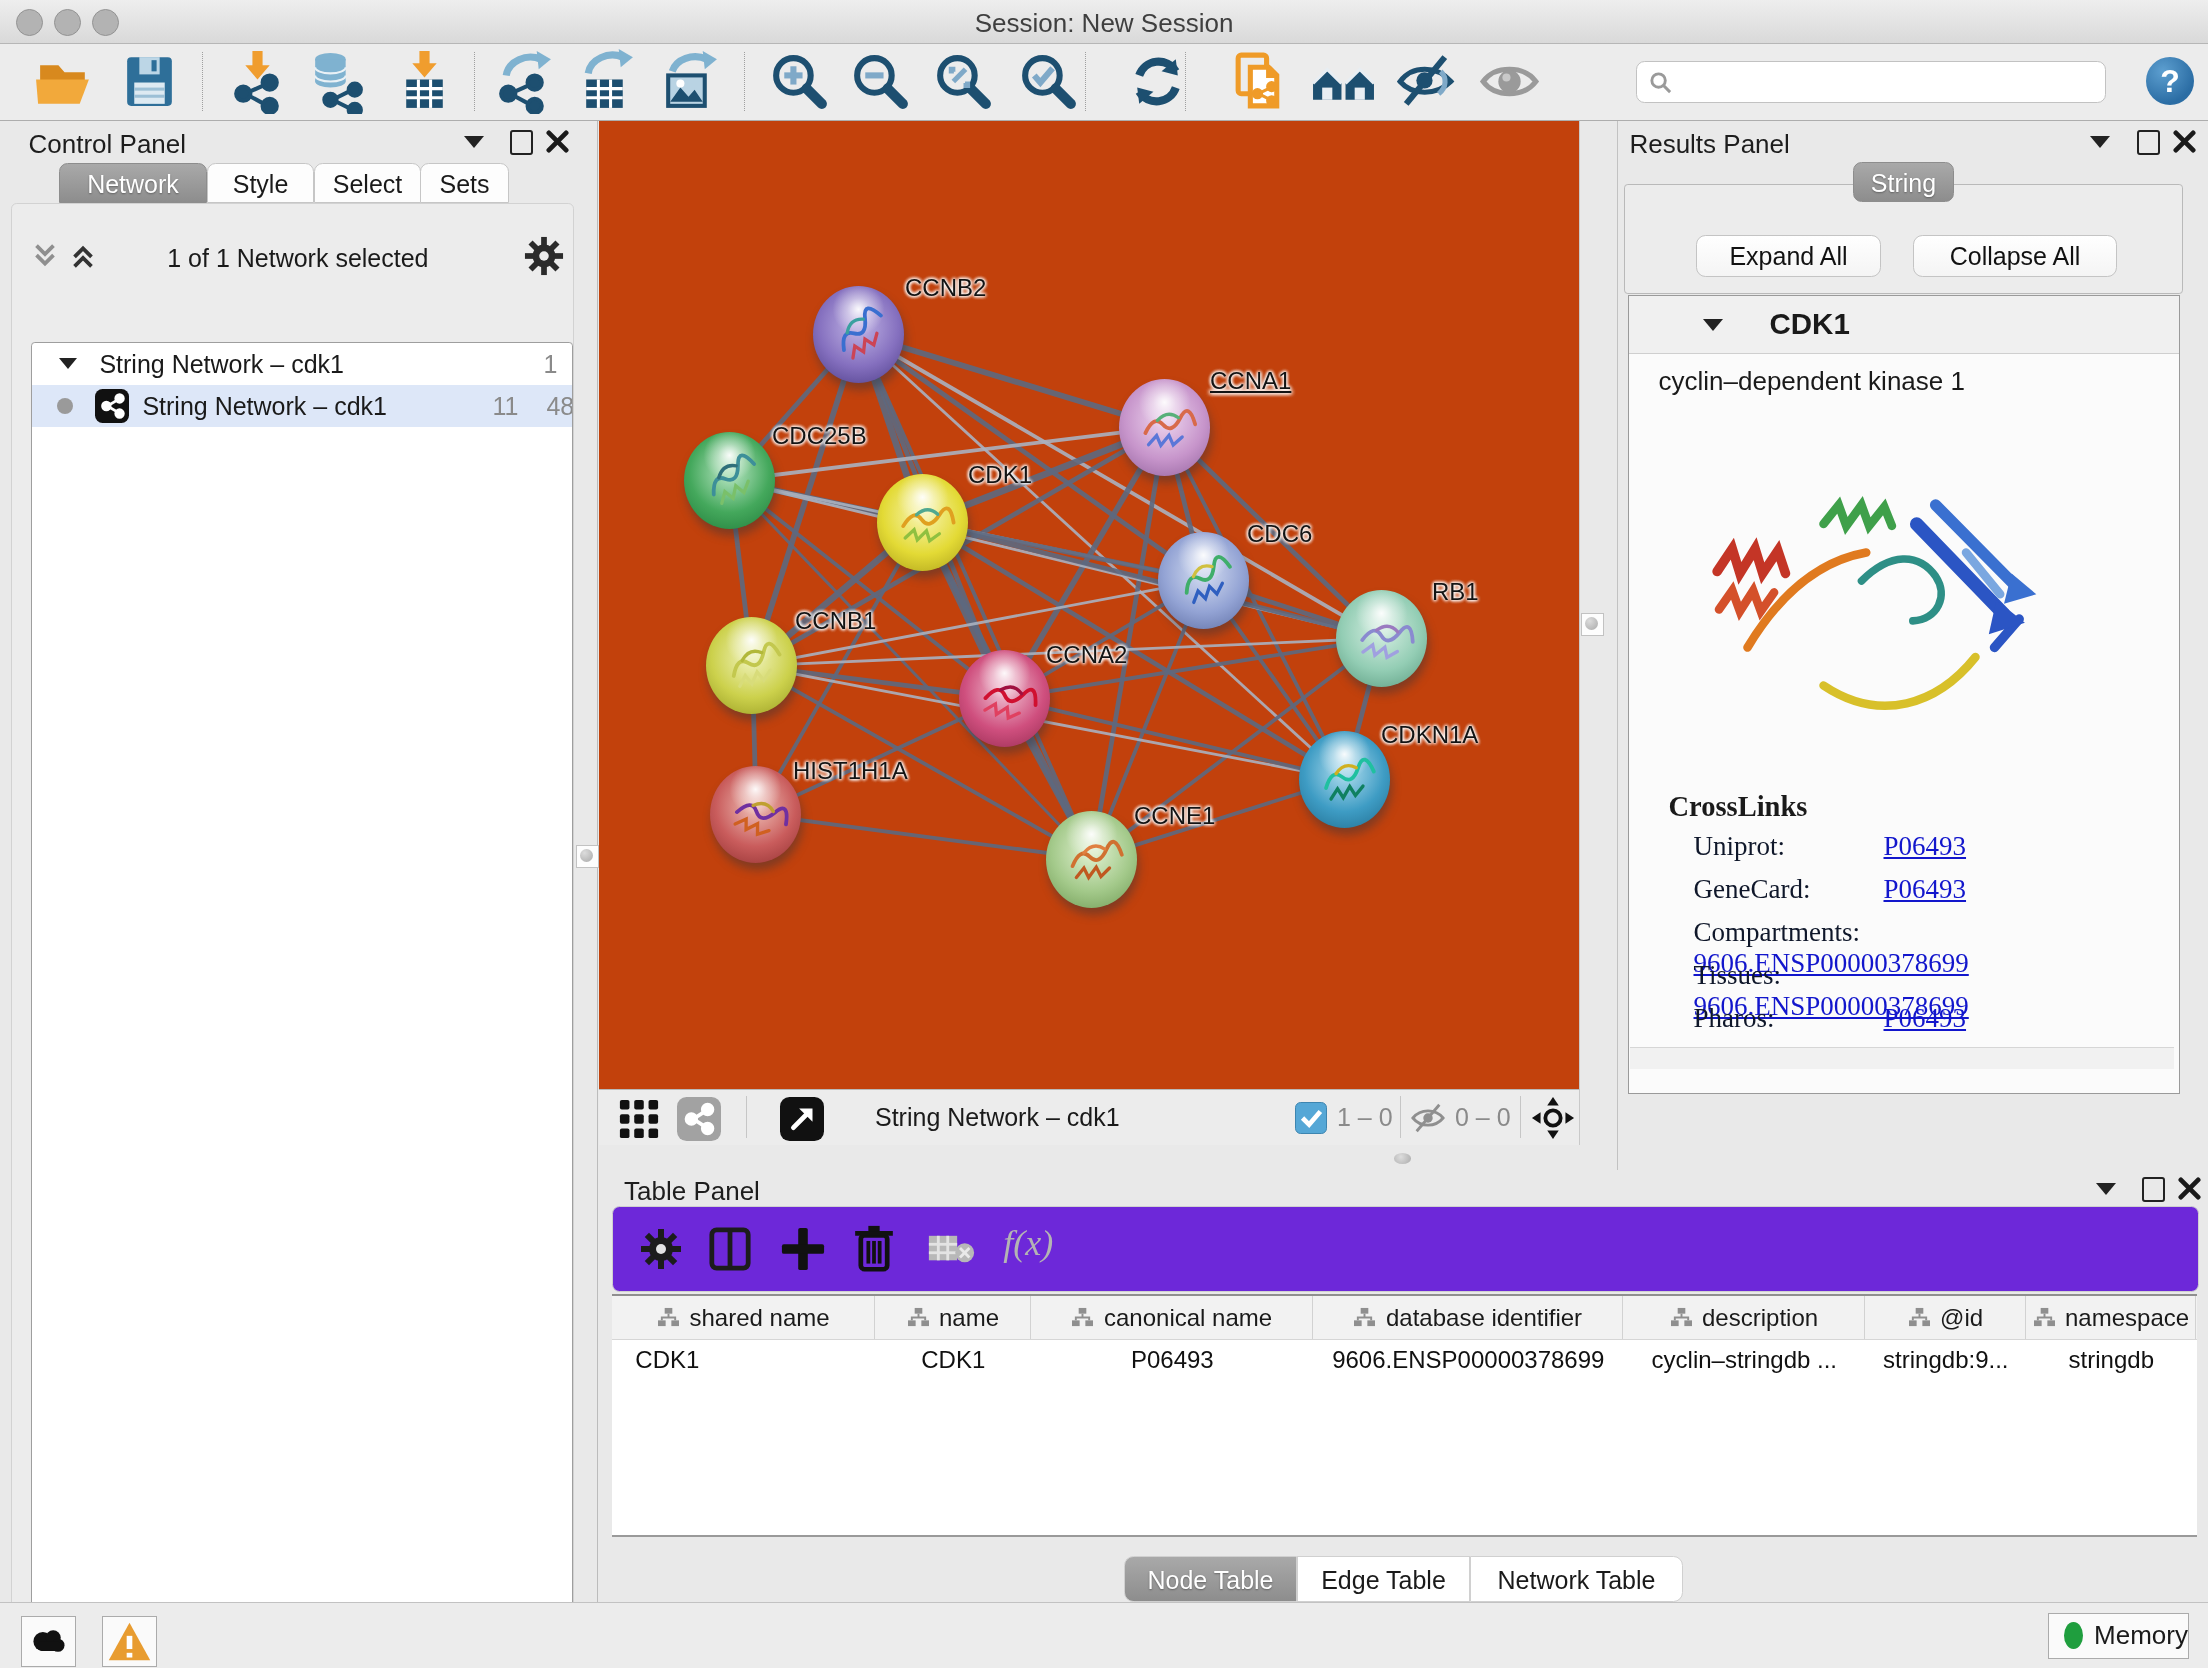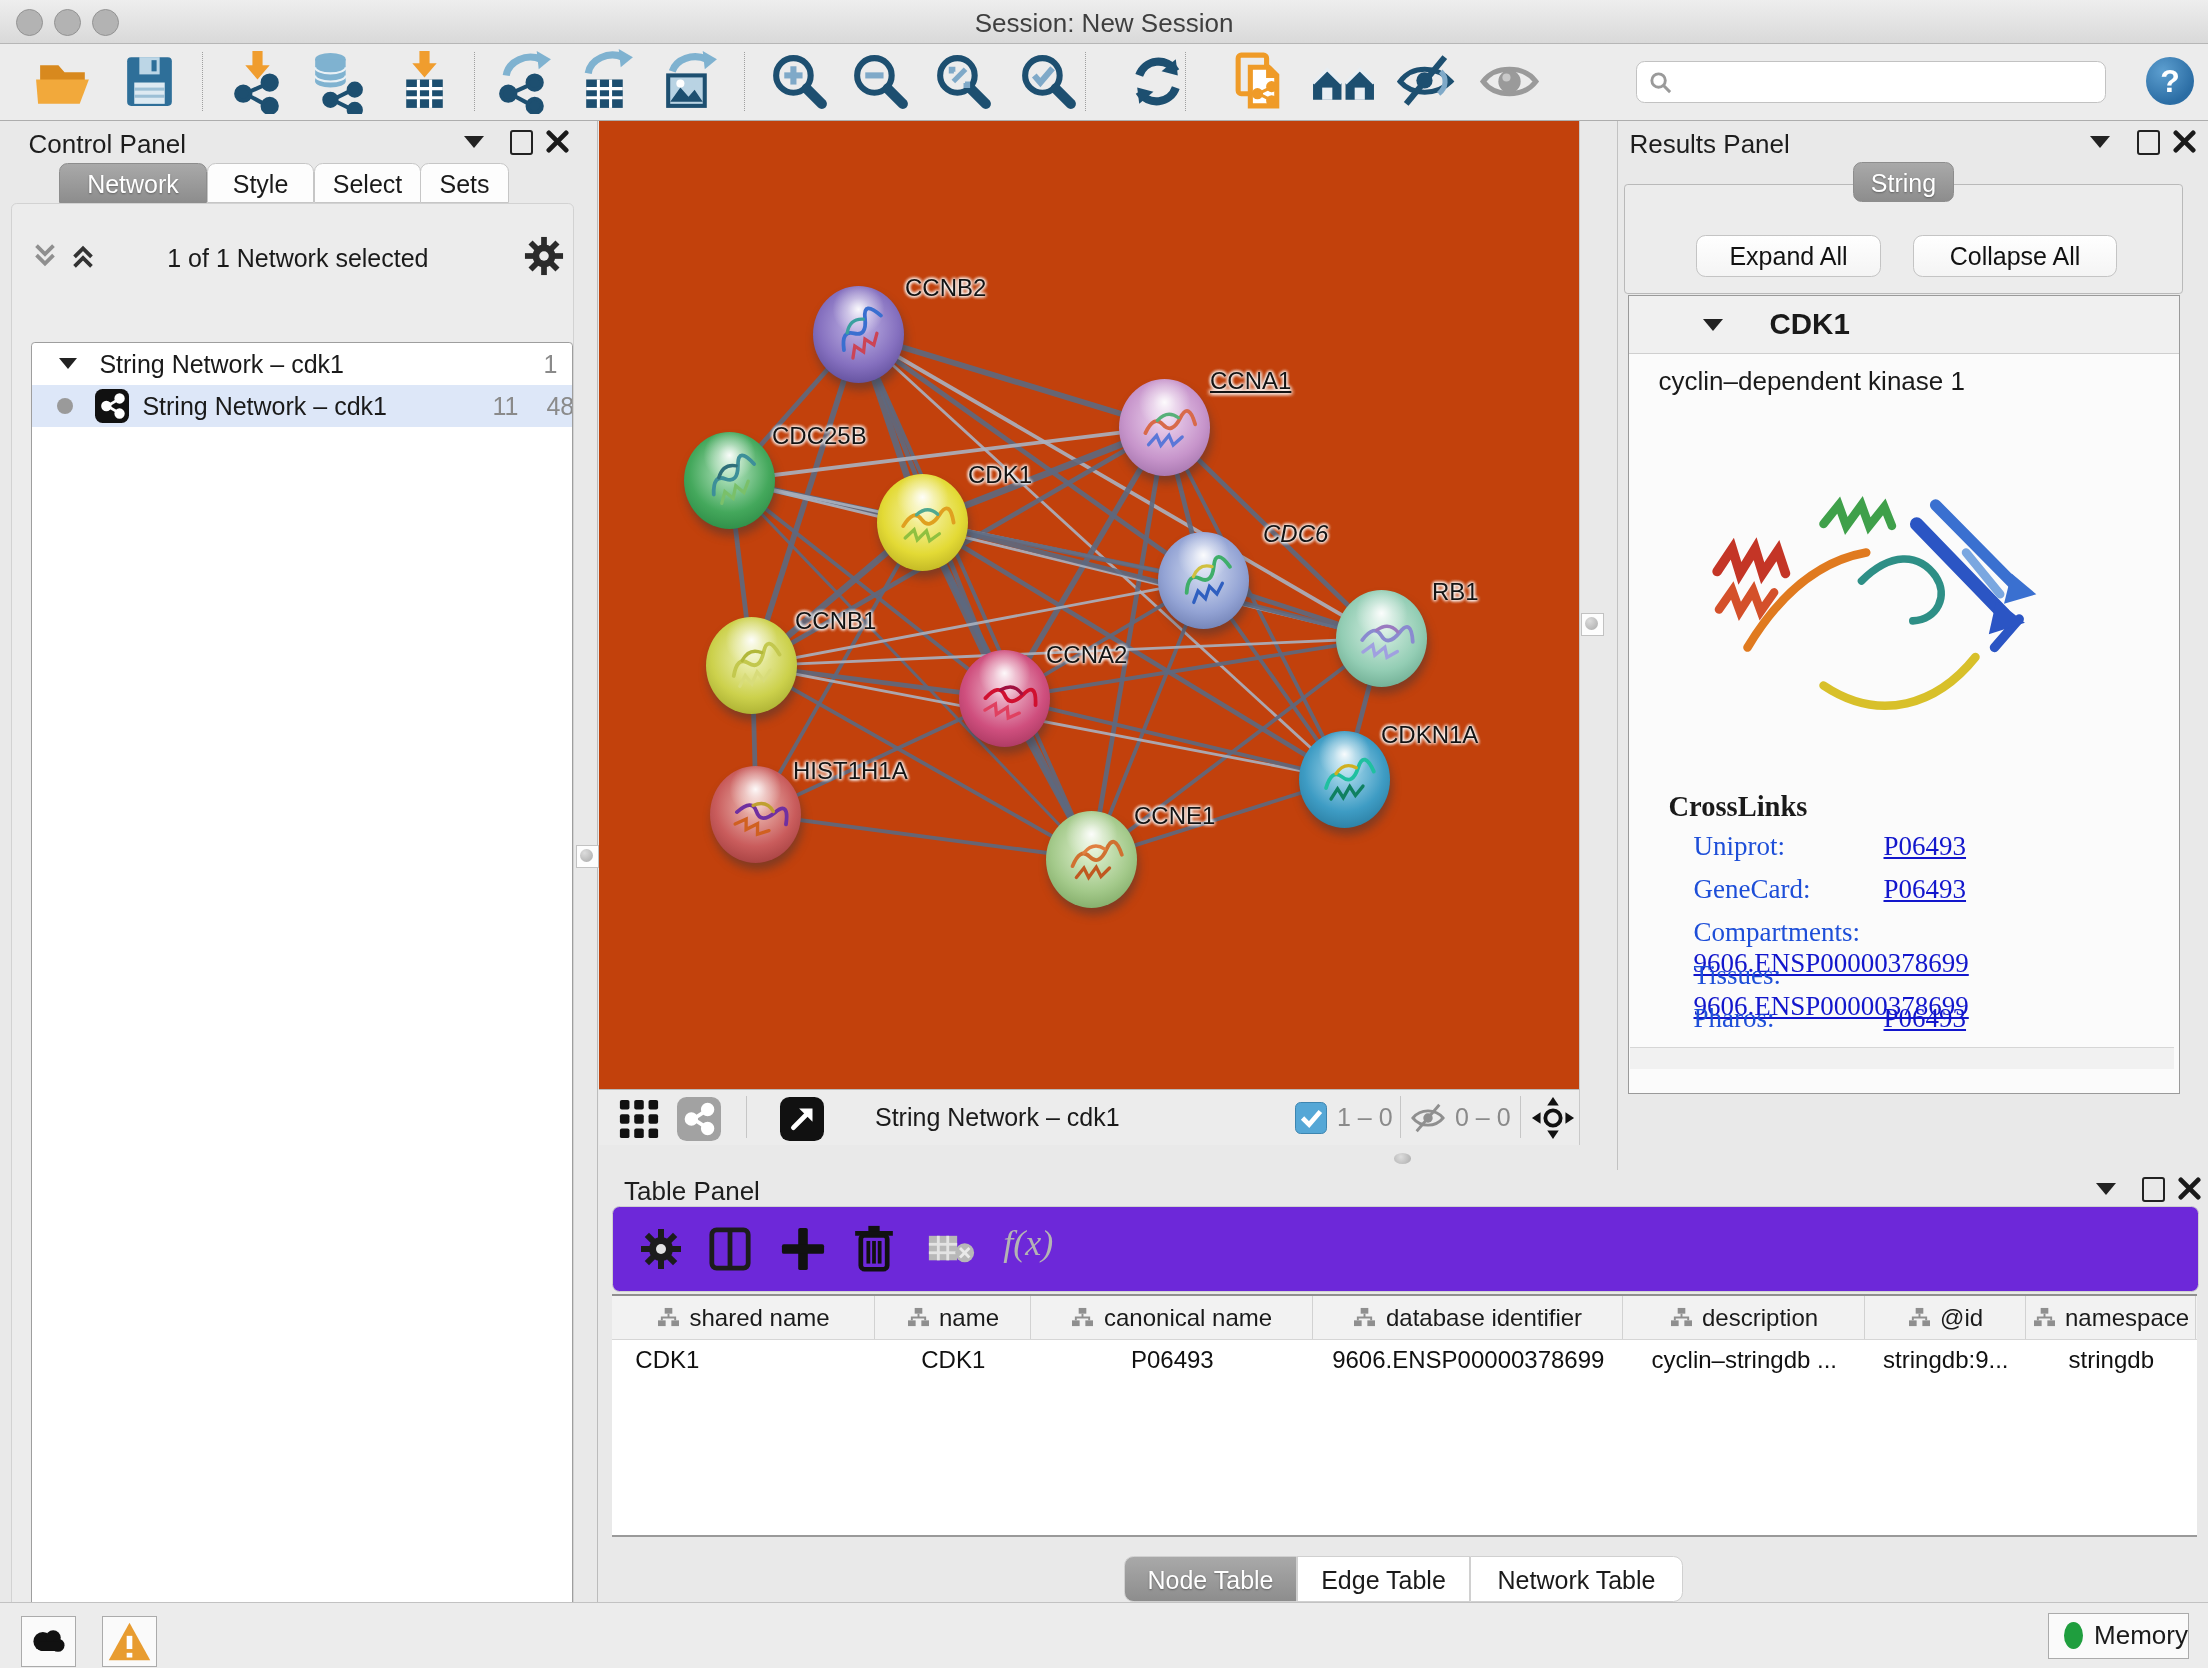--- a/index.html
+++ b/index.html
@@ -51,21 +51,21 @@
   .handle{width:21px;height:21px;background:#fdfdfd;border:1px solid #c2c2c2;}
   .handle .dot{position:absolute;left:2.9px;top:2.9px;width:13.3px;height:13.3px;border-radius:50%;
     background:radial-gradient(circle at 35% 30%,#dcdcdc,#a9a9a9);}
   
   .rp{left:1617px;top:121px;width:592px;height:1481px;background:#e9e9e9;border-left:1px solid #c2c2c2;}
   .rp-outerbox{left:5.7px;top:63px;width:557px;height:108px;background:#ececec;border:1.9px solid #b9b9b9;border-radius:3.8px;}
   .rp-section{left:9.5px;top:174px;width:552px;height:799px;background:#fbfbfb;border:1.9px solid #9a9a9a;box-sizing:border-box;}
   .rp-sec-head{height:57px;background:#f0f0f0;border-bottom:1px solid #cfcfcf;}
   .serif{font-family:"Liberation Serif", serif;}
   .xlink{color:#1216cc;text-decoration:underline;}
-  .xl-label{font-size:27px;color:#1d4ed8;}
+  .xl-label{font-size:27px;color:#0f172a;}
   .xl-row{height:43px;}
   
   .tp{left:599px;top:1170px;width:1609px;height:432px;background:#e9e9e9;}
   .tp-toolbar{left:13.3px;top:36px;width:1585px;height:84px;background:#6d28d9;border:1px solid #d0d0d0;border-radius:7.6px;}
   .tablebox{left:13.3px;top:124px;width:1585px;height:243px;background:#fff;border-top:2.9px solid #8f8f8f;border-bottom:2.9px solid #9a9a9a;box-sizing:border-box;}
   .thead{height:43px;background:#f2f2f2;border-bottom:1px solid #d6d6d6;display:flex;}
   .th{display:flex;align-items:center;justify-content:center;gap:9.5px;font-size:24px;color:#1a1a1a;
     border-right:1px solid #d2d2d2;box-sizing:border-box;overflow:hidden;white-space:nowrap;flex:0 0 auto;}
   .trow{height:40px;display:flex;}
   .td{font-size:24px;color:#111;display:flex;align-items:center;justify-content:center;overflow:hidden;white-space:nowrap;flex:0 0 auto;box-sizing:border-box;}
@@ -437,21 +437,21 @@
           </g>
         </svg></div>
       <div class="nlabel" style="left: 369px; top: 340px;">CDK1</div>
       <div class="node" style="left: 559px; top: 411px; background: radial-gradient(circle at 50% 24%, rgba(255, 255, 255, 0.95) 0%, rgba(255, 255, 255, 0.45) 13%, rgba(255, 255, 255, 0) 30%), radial-gradient(circle at 50% 42%, rgb(204, 214, 238) 8%, rgb(147, 163, 212) 55%, rgb(90, 106, 160) 100%); filter: drop-shadow(rgba(50, 50, 60, 0.45) 2.9px 7.6px 4.8px);"><svg width="91" height="97" viewBox="0 0 96 102">
           <g fill="none" stroke-linecap="round" transform="rotate(-18 48 54)">
             <path d="M28 58 q8 -20 18 -10 t18 -8 t16 6" stroke="#3fae6a" stroke-width="4"></path>
             <path d="M32 70 l8 -10 5 10 8 -11 5 10 9 -9" stroke="#2f5fc0" stroke-width="3.5"></path>
             <path d="M40 44 q10 -12 22 -4" stroke="#d0c040" stroke-width="3.5"></path>
           </g>
         </svg></div>
-      <div class="nlabel" style="left: 664px; top: 399px; font-style: italic;">CDC6</div>
+      <div class="nlabel" style="left: 648px; top: 399px;">CDC6</div>
       <div class="node" style="left: 737px; top: 469px; background: radial-gradient(circle at 50% 24%, rgba(255, 255, 255, 0.95) 0%, rgba(255, 255, 255, 0.45) 13%, rgba(255, 255, 255, 0) 30%), radial-gradient(circle at 50% 42%, rgb(205, 234, 220) 8%, rgb(147, 205, 180) 55%, rgb(87, 152, 125) 100%); filter: drop-shadow(rgba(50, 50, 60, 0.45) 2.9px 7.6px 4.8px);"><svg width="91" height="97" viewBox="0 0 96 102">
           <g fill="none" stroke-linecap="round" transform="rotate(15 48 54)">
             <path d="M28 58 q8 -20 18 -10 t18 -8 t16 6" stroke="#8a8ad0" stroke-width="4"></path>
             <path d="M32 70 l8 -10 5 10 8 -11 5 10 9 -9" stroke="#a0a0e0" stroke-width="3.5"></path>
             <path d="M40 44 q10 -12 22 -4" stroke="#9a7ac0" stroke-width="3.5"></path>
           </g>
         </svg></div>
       <div class="nlabel" style="left: 833px; top: 457px;">RB1</div>
       <div class="node" style="left: 107px; top: 496px; background: radial-gradient(circle at 50% 24%, rgba(255, 255, 255, 0.95) 0%, rgba(255, 255, 255, 0.45) 13%, rgba(255, 255, 255, 0) 30%), radial-gradient(circle at 50% 42%, rgb(235, 238, 173) 8%, rgb(204, 209, 76) 55%, rgb(148, 152, 31) 100%); filter: drop-shadow(rgba(50, 50, 60, 0.45) 2.9px 7.6px 4.8px);"><svg width="91" height="97" viewBox="0 0 96 102">
           <g fill="none" stroke-linecap="round" transform="rotate(-12 48 54)">

